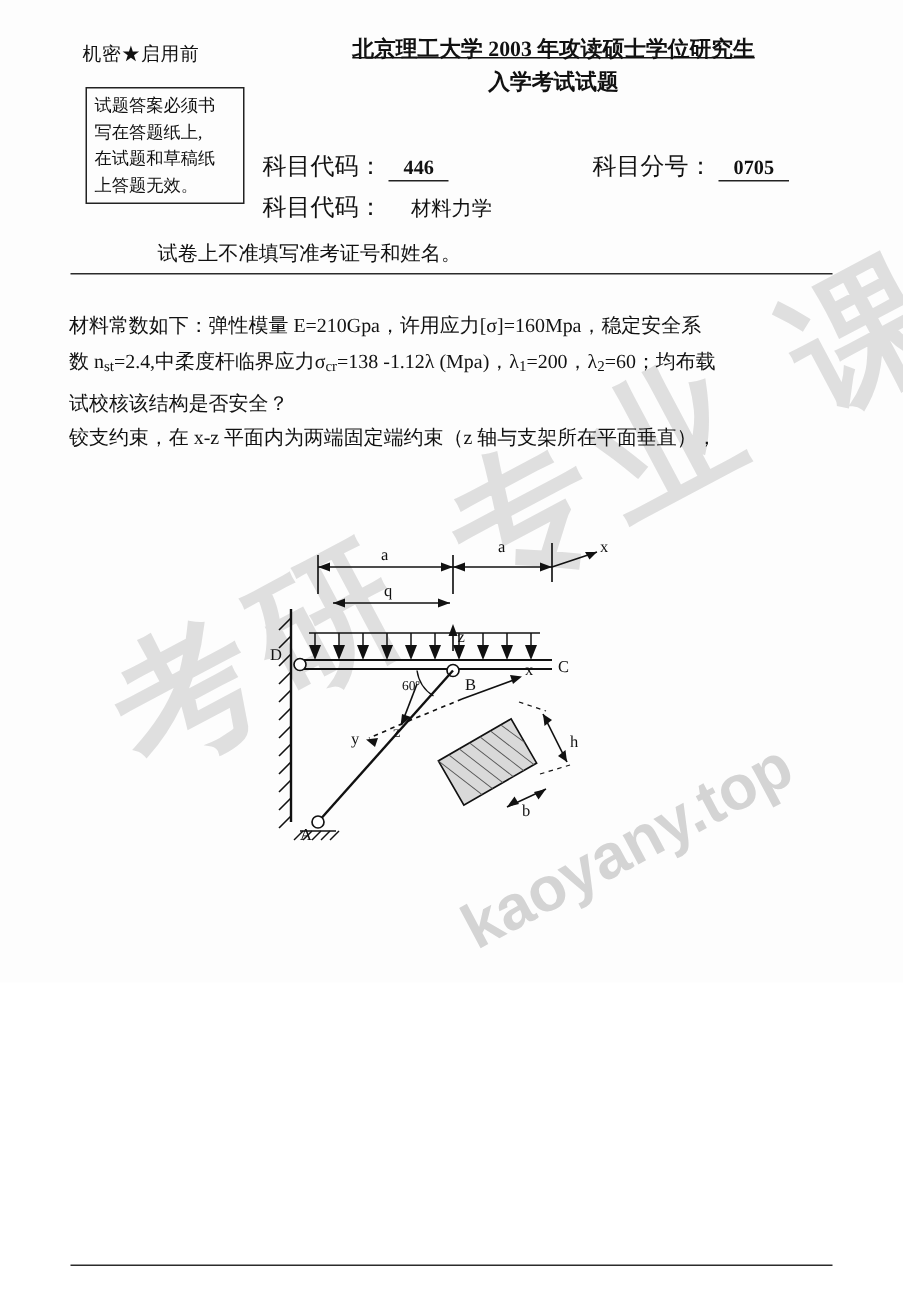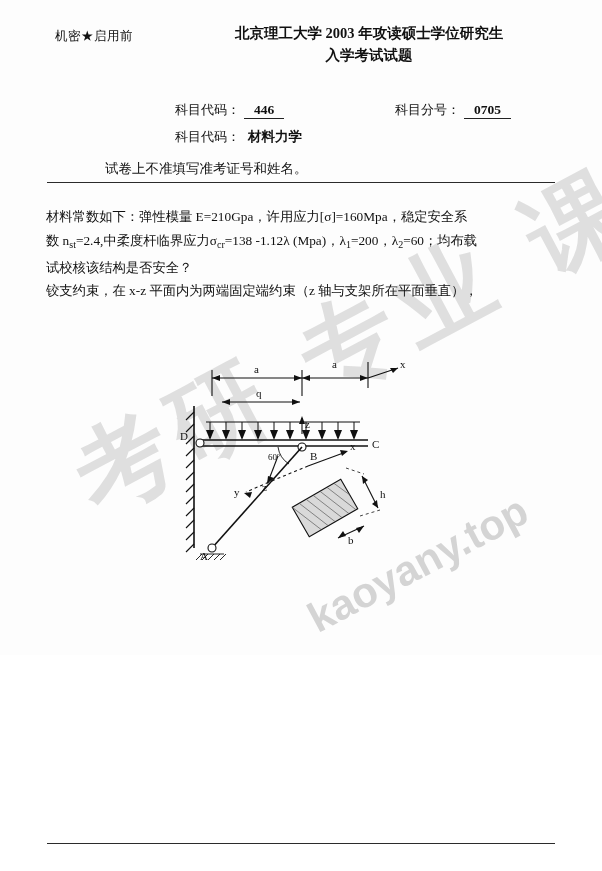--- a/index.html
+++ b/index.html
@@ -44,20 +44,21 @@
     left: 128px;
     top: 0px;
     width: 372px;
     text-align: center;
   }
   .title-line1 {
     font-size: 14.5px;
     font-weight: bold;
     line-height: 22px;
     white-space: nowrap;
+    text-decoration: underline;
   }
   .title-line2 {
     font-size: 14.5px;
     font-weight: bold;
     line-height: 22px;
     white-space: nowrap;
   }
 
   
   .notice-box {
@@ -75,38 +76,38 @@
     line-height: 17.5px;
     white-space: nowrap;
   }
 
   
   .field-row {
     position: absolute;
     font-size: 13.5px;
     white-space: nowrap;
   }
-  .field-label { font-size: 13px; }
+  .field-label { font-size: 16px; }
   .field-value {
     font-weight: bold;
     border-bottom: 1.2px solid #222;
     padding: 0 10px 1px 10px;
     margin-left: 4px;
   }
 
   .subject-row {
     position: absolute;
     left: 175px;
     top: 128px;
     font-size: 13.5px;
     white-space: nowrap;
   }
   .subject-value {
-    font-weight: bold;
-    margin-left: 8px;
+    font-weight: normal;
+    margin-left: 19px;
   }
 
   .warn-row {
     position: absolute;
     left: 57px;
     top: 160px;
     font-size: 13.5px;
     white-space: nowrap;
     margin-left: 48px;
   }
@@ -181,20 +182,26 @@
 <div class="page">
 
   <div class="header">
     <div class="confidential">机密★启用前</div>
     <div class="title-block">
       <div class="title-line1">北京理工大学 2003 年攻读硕士学位研究生</div>
       <div class="title-line2">入学考试试题</div>
     </div>
   </div>
 
+  <div class="notice-box">
+    <div class="notice-line">试题答案必须书</div>
+    <div class="notice-line">写在答题纸上,</div>
+    <div class="notice-line">在试题和草稿纸</div>
+    <div class="notice-line">上答题无效。</div>
+  </div>
 
   <div class="field-row" style="left:175px; top:101px;">
     <span class="field-label">科目代码：</span><span class="field-value">446</span>
   </div>
   <div class="field-row" style="left:395px; top:101px;">
     <span class="field-label">科目分号：</span><span class="field-value">0705</span>
   </div>
 
   <div class="subject-row">
     <span class="field-label">科目代码：</span><span class="subject-value">材料力学</span>

